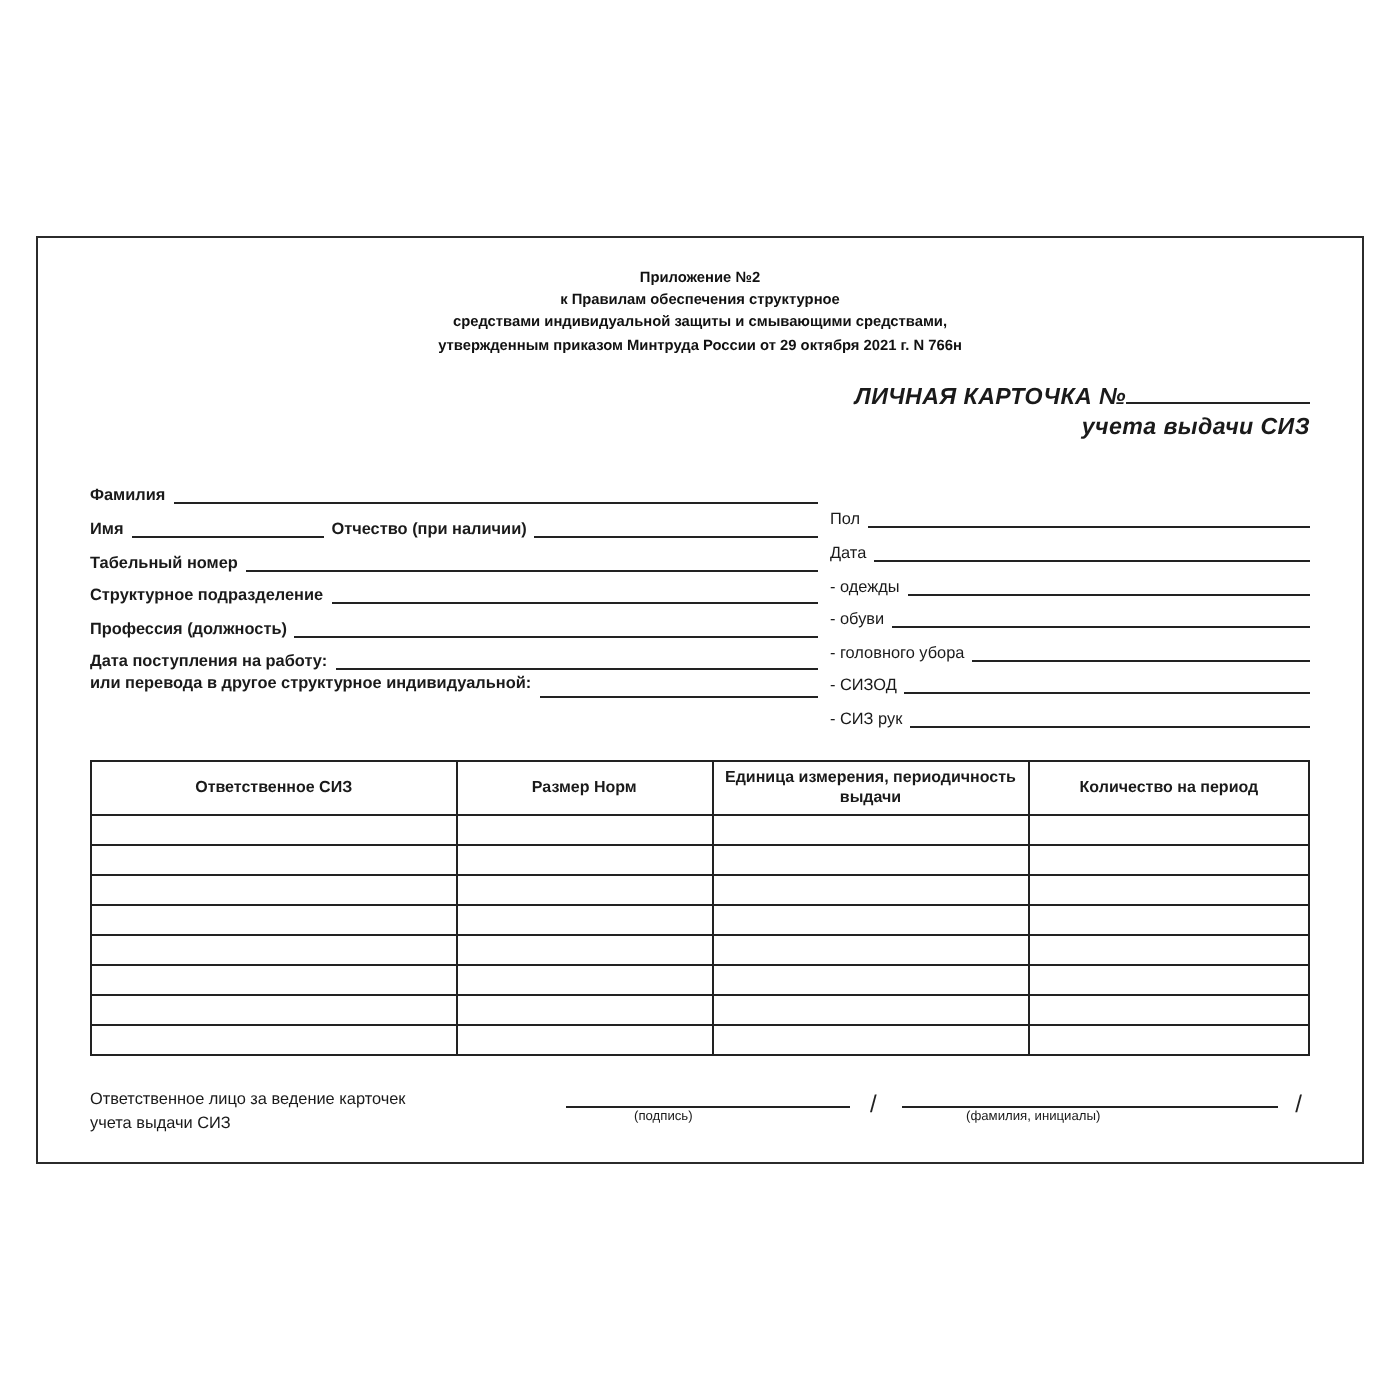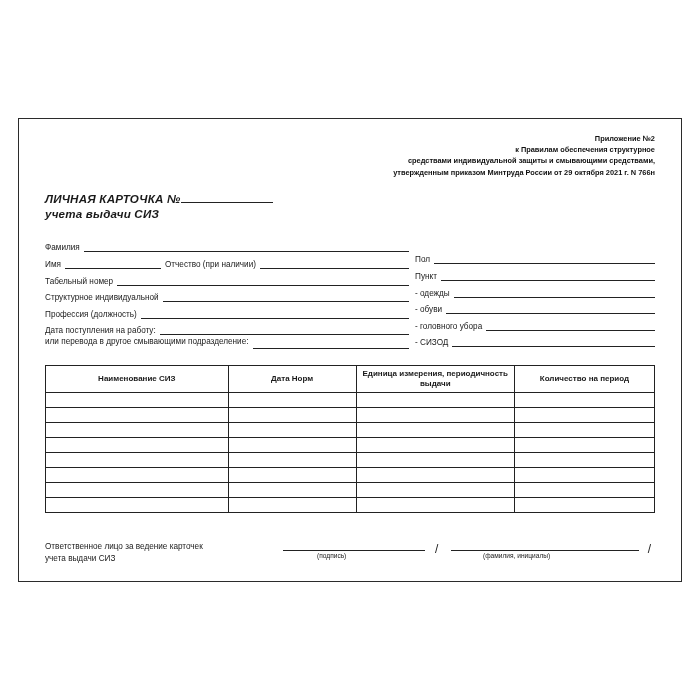--- a/index.html
+++ b/index.html
@@ -26,28 +26,28 @@
     box-sizing: border-box;
   }
   .inner {
     position: absolute;
     left: 26px;
     top: 14px;
     right: 26px;
     bottom: 12px;
   }
   .header-block {
-    text-align: right;
+    text-align: center;
     font-size: 7.4px;
     line-height: 11.2px;
     font-weight: bold;
     color: #111;
   }
   .title {
-    text-align: left;
+    text-align: right;
     margin-top: 14px;
     font-size: 11.6px;
     font-style: italic;
     font-weight: bold;
     letter-spacing: 0.2px;
   }
   .title .line2 {
     display: block;
     margin-top: 2px;
   }
@@ -59,20 +59,21 @@
   }
   .cols {
     display: flex;
     margin-top: 16px;
     font-size: 8.2px;
   }
   .col-left {
     width: 370px;
     padding-right: 6px;
     box-sizing: border-box;
+    font-weight: bold;
   }
   .col-right {
     flex: 1;
     box-sizing: border-box;
     margin-top: 12px;
   }
   .frow {
     display: flex;
     align-items: flex-end;
     height: 16.6px;
@@ -123,21 +124,21 @@
     padding: 1px 2px;
     text-align: center;
     vertical-align: middle;
   }
   table.siz td {
     border: 1px solid #222;
     height: 14px;
     padding: 0;
   }
   .footer {
-    margin-top: 28px;
+    margin-top: 16px;
     font-size: 8.2px;
     position: relative;
   }
   .footer .ftext {
     line-height: 12px;
     width: 230px;
   }
   .sig-area {
     position: absolute;
     left: 238px;
@@ -209,79 +210,83 @@
           <span class="lbl">Имя</span>
           <span class="fill short"></span>
           <span class="mid-lbl">Отчество (при наличии)</span>
           <span class="fill"></span>
         </div>
         <div class="frow">
           <span class="lbl">Табельный номер</span>
           <span class="fill"></span>
         </div>
         <div class="frow">
-          <span class="lbl">Структурное индивидуальной</span>
+          <span class="lbl">Структурное подразделение</span>
           <span class="fill"></span>
         </div>
         <div class="frow">
           <span class="lbl">Профессия (должность)</span>
           <span class="fill"></span>
         </div>
         <div class="frow">
           <span class="lbl">Дата поступления на работу:</span>
           <span class="fill"></span>
         </div>
         <div class="stacked">
           <span class="l2">
-            <span>или перевода в другое смывающими подразделение:</span>
+            <span>или перевода в другое структурное индивидуальной:</span>
             <span class="fill"></span>
           </span>
         </div>
       </div>
 
       <div class="col-right">
         <div class="frow">
           <span class="lbl">Пол</span>
           <span class="fill"></span>
         </div>
         <div class="frow">
-          <span class="lbl">Пункт</span>
+          <span class="lbl">Дата</span>
           <span class="fill"></span>
         </div>
         <div class="frow">
           <span class="lbl">- одежды</span>
           <span class="fill"></span>
         </div>
         <div class="frow">
           <span class="lbl">- обуви</span>
           <span class="fill"></span>
         </div>
         <div class="frow">
           <span class="lbl">- головного убора</span>
           <span class="fill"></span>
         </div>
         <div class="frow">
           <span class="lbl">- СИЗОД</span>
+          <span class="fill"></span>
+        </div>
+        <div class="frow">
+          <span class="lbl">- СИЗ рук</span>
           <span class="fill"></span>
         </div>
       </div>
 
     </div>
 
     <table class="siz">
       <colgroup>
         <col style="width:30%">
         <col style="width:21%">
         <col style="width:26%">
         <col style="width:23%">
       </colgroup>
       <thead>
         <tr>
-          <th>Наименование СИЗ</th>
-          <th>Дата Норм</th>
+          <th>Ответственное СИЗ</th>
+          <th>Размер Норм</th>
           <th>Единица измерения, периодичность выдачи</th>
           <th>Количество на период</th>
         </tr>
       </thead>
       <tbody>
         <tr>
             <td></td>
             <td></td>
             <td></td>
             <td></td>

